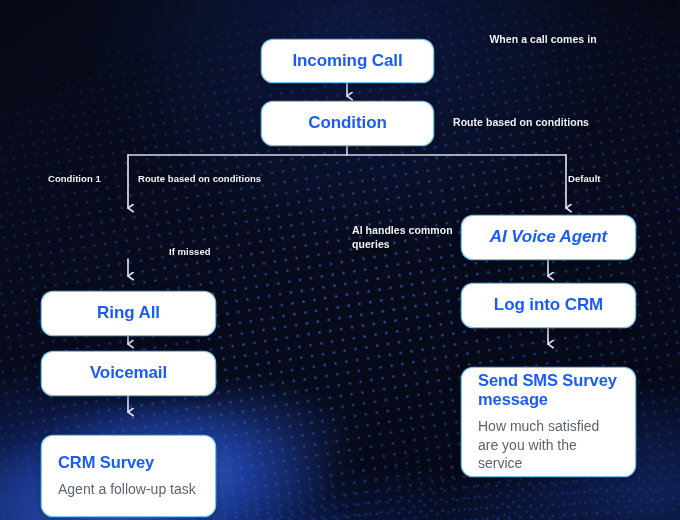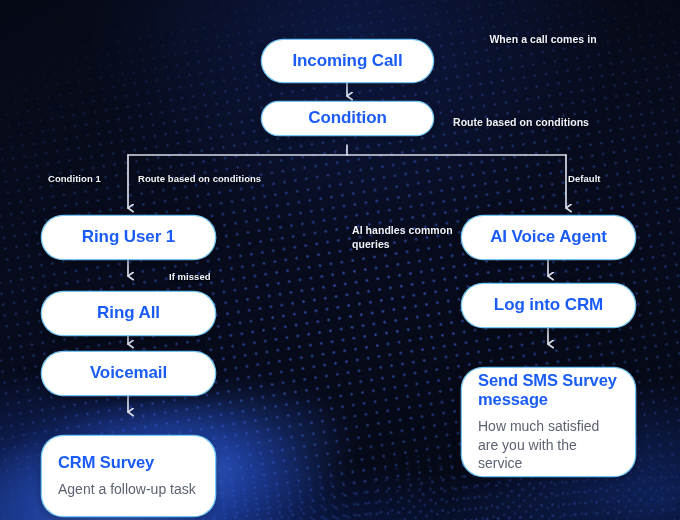--- a/index.html
+++ b/index.html
@@ -46,21 +46,21 @@
     position:absolute;left:-140px;bottom:-120px;width:640px;height:330px;
     background:radial-gradient(ellipse 50% 42% at 42% 52%, rgba(90,140,255,.95) 0%, rgba(45,95,235,.55) 35%, rgba(20,50,160,0) 72%);
     transform:rotate(-17deg);filter:blur(9px);pointer-events:none;
   }
   .vig{position:absolute;inset:0;pointer-events:none;
     background:radial-gradient(ellipse 110% 95% at 50% 42%, rgba(0,0,0,0) 52%, rgba(2,4,12,.72) 100%);}
 
   svg.edges{position:absolute;inset:0;width:680px;height:520px;pointer-events:none;}
 
   .card{
-    position:absolute;background:#fff;border-radius:21px;
+    position:absolute;background:#fff;border-radius:11px;
     box-shadow:0 0 0 1.3px rgba(120,205,255,.95), 0 2px 10px rgba(0,0,0,.45);
     box-sizing:border-box;
   }
   .card.center{display:flex;align-items:center;justify-content:center;}
   .card.left{display:flex;flex-direction:column;justify-content:center;padding:0 16px;margin-top:16px;}
   .ttl{color:#1a5cf5;font-weight:bold;font-size:17px;letter-spacing:-.1px;line-height:1.18;}
   .card.left .ttl{font-size:16.5px;}
   .sub{color:#5b6272;font-size:14px;line-height:1.34;margin-top:7px;}
 
   .ann{position:absolute;color:#eef2fb;font-size:10.5px;font-weight:bold;line-height:1.3;
@@ -98,56 +98,53 @@
       <path d="M128,395 L128,412" marker-end="url(#ah)"></path>
       <path d="M548,259 L548,276" marker-end="url(#ah)"></path>
       <path d="M548,327 L548,344" marker-end="url(#ah)"></path>
     </g>
   </svg>
 
   <div class="card center" style="left:262px;top:40px;width:171px;height:42px;">
     <div class="ttl">Incoming Call</div>
   </div>
 
-  <div class="card center" style="left:262px;top:102px;width:171px;height:33px;">
+  <div class="card center" style="left:262px;top:102px;width:171px;height:43px;">
     <div class="ttl">Condition</div>
   </div>
 
-  <div class="card center" style="left:42px;top:216px;width:173px;height:43px;">
-    <div class="ttl">Ring User 1</div>
-  </div>
 
   <div class="card center" style="left:42px;top:292px;width:173px;height:43px;">
     <div class="ttl">Ring All</div>
   </div>
 
   <div class="card center" style="left:42px;top:352px;width:173px;height:43px;">
     <div class="ttl">Voicemail</div>
   </div>
 
   <div class="card left" style="left:42px;top:420px;width:173px;height:80px;">
     <div class="ttl">CRM Survey</div>
     <div class="sub">Agent a follow-up task</div>
   </div>
 
-  <div class="card center" style="left:462px;top:216px;width:173px;height:43px;">
+  <div class="card center" style="left:462px;top:216px;width:173px;height:43px;font-style:italic;">
     <div class="ttl">AI Voice Agent</div>
   </div>
 
   <div class="card center" style="left:462px;top:284px;width:173px;height:43px;">
     <div class="ttl">Log into CRM</div>
   </div>
 
   <div class="card left" style="left:462px;top:352px;width:173px;height:108px;">
     <div class="ttl">Send SMS Survey message</div>
     <div class="sub">How much satisfied are you with the service</div>
   </div>
 
   <div class="ann" style="left:453px;top:33px;width:180px;text-align:center;">When a call comes in</div>
   <div class="ann" style="left:453px;top:116px;width:190px;">Route based on conditions</div>
   <div class="ann" style="left:352px;top:224px;width:102px;">AI handles common queries</div>
 
   <div class="elab" style="left:48px;top:173px;">Condition 1</div>
   <div class="elab" style="left:138px;top:173px;">Route based on conditions</div>
   <div class="elab" style="left:568px;top:173px;">Default</div>
-  <div class="elab" style="left:150px;top:271px;padding-left:19px;">If missed</div>
+  <div class="elab" style="left:150px;top:246px;padding-left:19px;">If missed</div>
 
 </div>
 
 </body></html>

